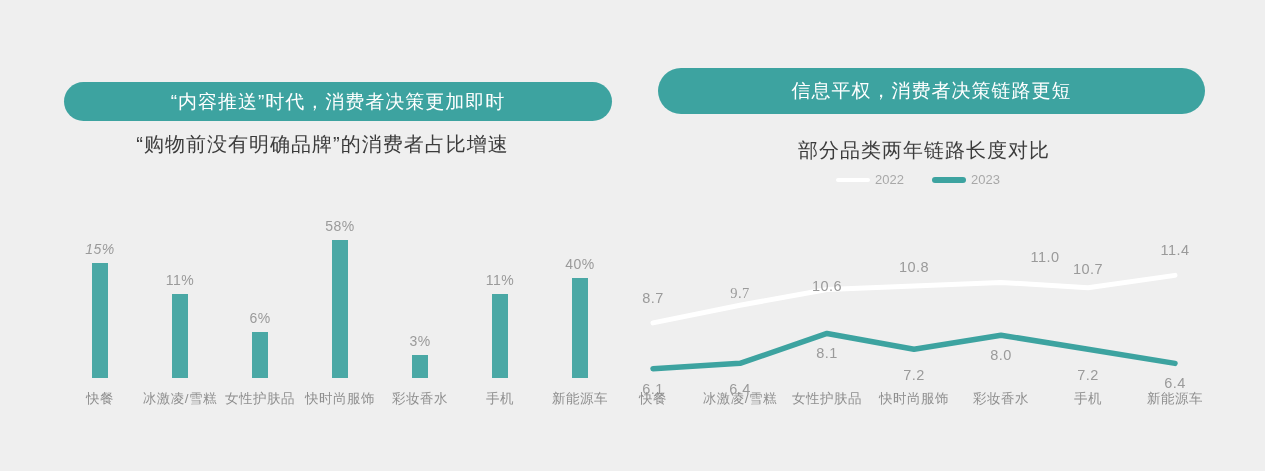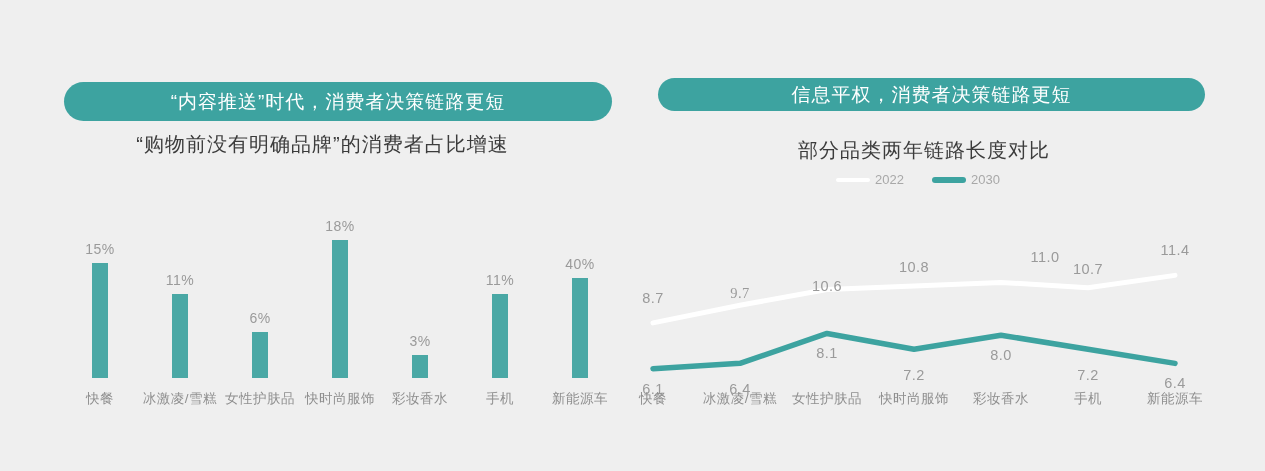--- a/index.html
+++ b/index.html
@@ -34,21 +34,21 @@
     color: #ffffff;
     display: flex;
     align-items: center;
     justify-content: center;
     font-size: 19px;
     letter-spacing: 1px;
     font-weight: 400;
     white-space: nowrap;
   }
   .pill-left  { left: 64px;  top: 82px; width: 548px; height: 39px; }
-  .pill-right { left: 25px;  top: 78px; width: 547px; height: 33px; }
+  .pill-right { left: 25px;  top: 68px; width: 547px; height: 46px; }
 
   
   .subtitle {
     position: absolute;
     width: 100%;
     text-align: center;
     color: #3c3c3c;
     font-size: 20px;
     letter-spacing: 1px;
     white-space: nowrap;
@@ -168,42 +168,42 @@
     letter-spacing: .5px;
   }
 </style>
 </head>
 <body>
 
 <div class="stage">
 
   <section class="panel panel-left">
 
-    <div class="pill pill-left">“内容推送”时代，消费者决策链路更短</div>
+    <div class="pill pill-left">“内容推送”时代，消费者决策更加即时</div>
 
     <div class="subtitle subtitle-left">“购物前没有明确品牌”的消费者占比增速</div>
 
     <div class="bar-chart" id="bar-chart">
         <div class="bar-col" style="left: 0px;">
-          <div class="bar-value" style="bottom: 169.05px;">15%</div>
+          <div class="bar-value" style="bottom: 169.05px; font-style: italic;">15%</div>
           <div class="bar-rect" style="height: 115.05px; background: rgb(74, 168, 165);"></div>
           <div class="bar-axis-label">快餐</div>
         </div>
         <div class="bar-col" style="left: 80px;">
           <div class="bar-value" style="bottom: 138.37px;">11%</div>
           <div class="bar-rect" style="height: 84.37px; background: rgb(74, 168, 165);"></div>
           <div class="bar-axis-label">冰激凌/雪糕</div>
         </div>
         <div class="bar-col" style="left: 160px;">
           <div class="bar-value" style="bottom: 100.02px;">6%</div>
           <div class="bar-rect" style="height: 46.02px; background: rgb(74, 168, 165);"></div>
           <div class="bar-axis-label">女性护肤品</div>
         </div>
         <div class="bar-col" style="left: 240px;">
-          <div class="bar-value" style="bottom: 192.06px;">18%</div>
+          <div class="bar-value" style="bottom: 192.06px;">58%</div>
           <div class="bar-rect" style="height: 138.06px; background: rgb(74, 168, 165);"></div>
           <div class="bar-axis-label">快时尚服饰</div>
         </div>
         <div class="bar-col" style="left: 320px;">
           <div class="bar-value" style="bottom: 77.01px;">3%</div>
           <div class="bar-rect" style="height: 23.01px; background: rgb(74, 168, 165);"></div>
           <div class="bar-axis-label">彩妆香水</div>
         </div>
         <div class="bar-col" style="left: 400px;">
           <div class="bar-value" style="bottom: 138.37px;">11%</div>
@@ -225,21 +225,21 @@
 
     <div class="subtitle subtitle-right">部分品类两年链路长度对比</div>
 
     <div class="legend">
       <div class="legend-item">
         <span class="legend-swatch-2022"></span>
         <span class="legend-label">2022</span>
       </div>
       <div class="legend-item">
         <span class="legend-swatch-2023"></span>
-        <span class="legend-label">2030</span>
+        <span class="legend-label">2023</span>
       </div>
     </div>
 
     <div class="line-chart" id="line-chart">
         <svg class="line-svg" width="632" height="230">
           <polyline points="20,126.88 107,109.28 194,93.44 281,89.91999999999997 368,86.39999999999999 455,91.68 542,79.35999999999999" fill="none" stroke="#ffffff" stroke-width="5" stroke-linecap="round" stroke-linejoin="round"></polyline>
           <polyline points="20,172.64000000000001 107,167.35999999999999 194,137.44 281,153.28 368,139.2 455,153.28 542,167.35999999999999" fill="none" stroke="#3da3a0" stroke-width="5.5" stroke-linecap="round" stroke-linejoin="round"></polyline>
         </svg>
         <div class="pt-label" style="left: 20px; top: 93.88px;">8.7</div>
         <div class="pt-label" style="left: 107px; top: 89px; font-family: Liberation Serif, serif;">9.7</div>

